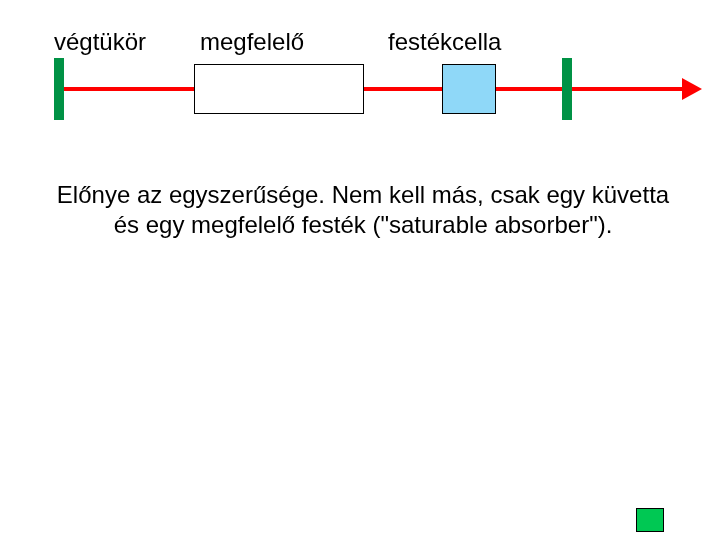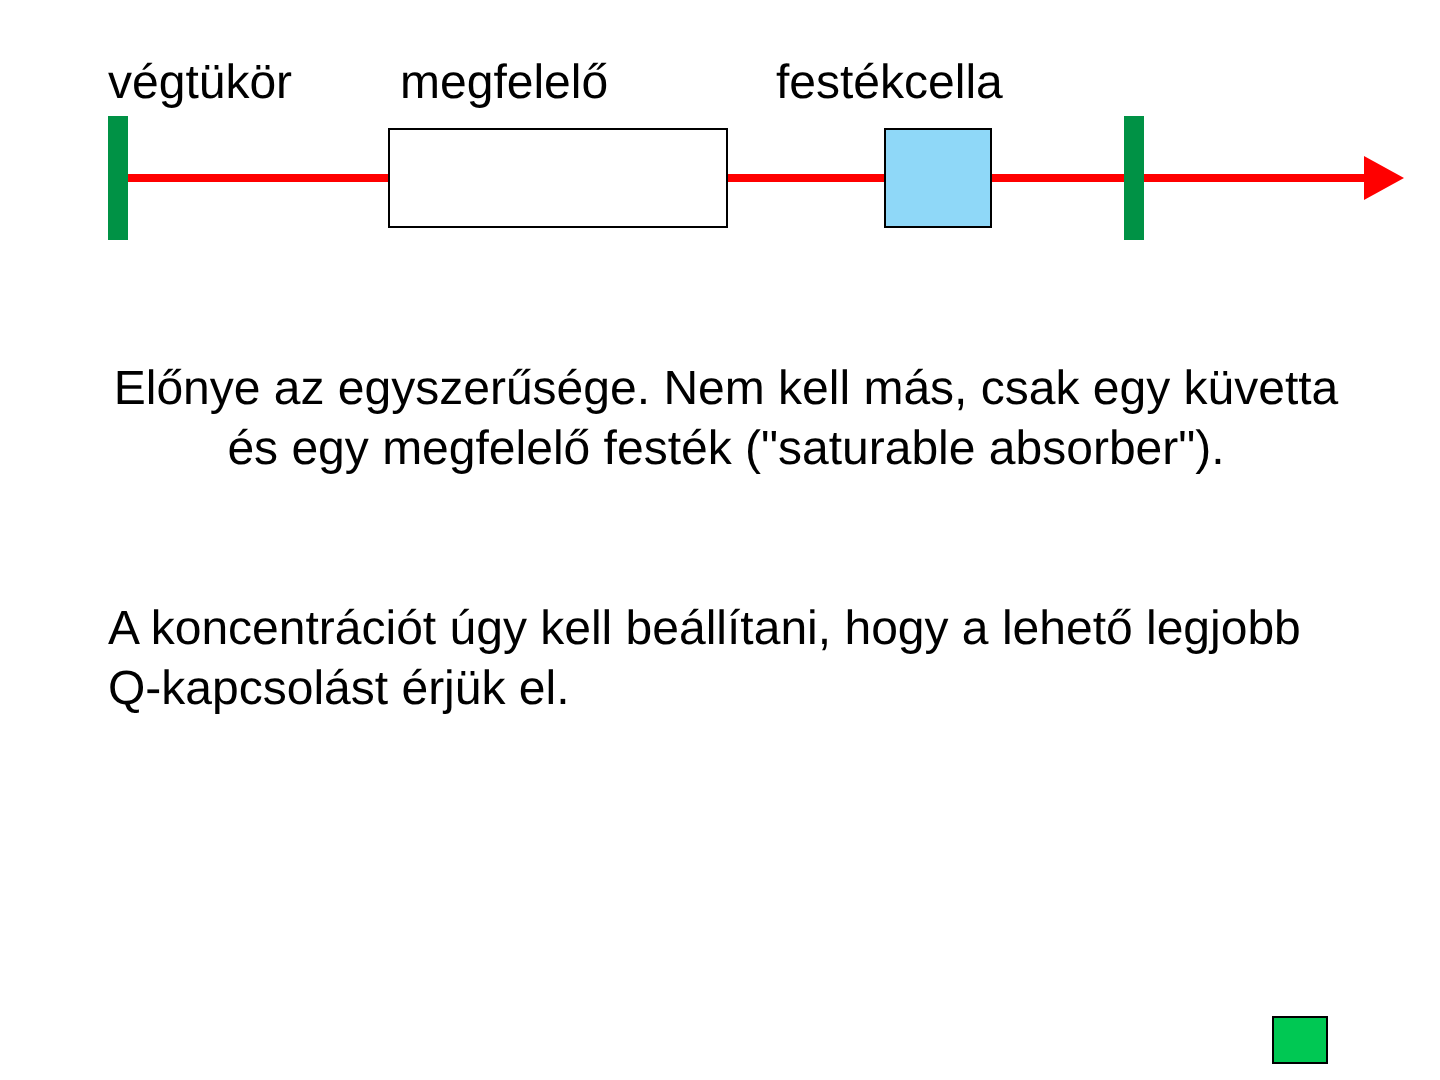--- a/index.html
+++ b/index.html
@@ -32,16 +32,15 @@
   <div class="diagram">
     <div class="beam"></div>
     <div class="arrowhead"></div>
     <div class="mirror-left"></div>
     <div class="laser-rod"></div>
     <div class="dye-cell"></div>
     <div class="mirror-right"></div>
   </div>
 
   <div class="para p1">Előnye az egyszerűsége. Nem kell más, csak egy küvetta és egy megfelelő festék ("saturable absorber").</div>
-  <div class="para p2">A koncentrációt úgy kell beállítani, hogy a lehető legjobb Q-kapcsolást érjük el.</div>
 
   <div class="corner"></div>
 </div>
 
 </body></html>

